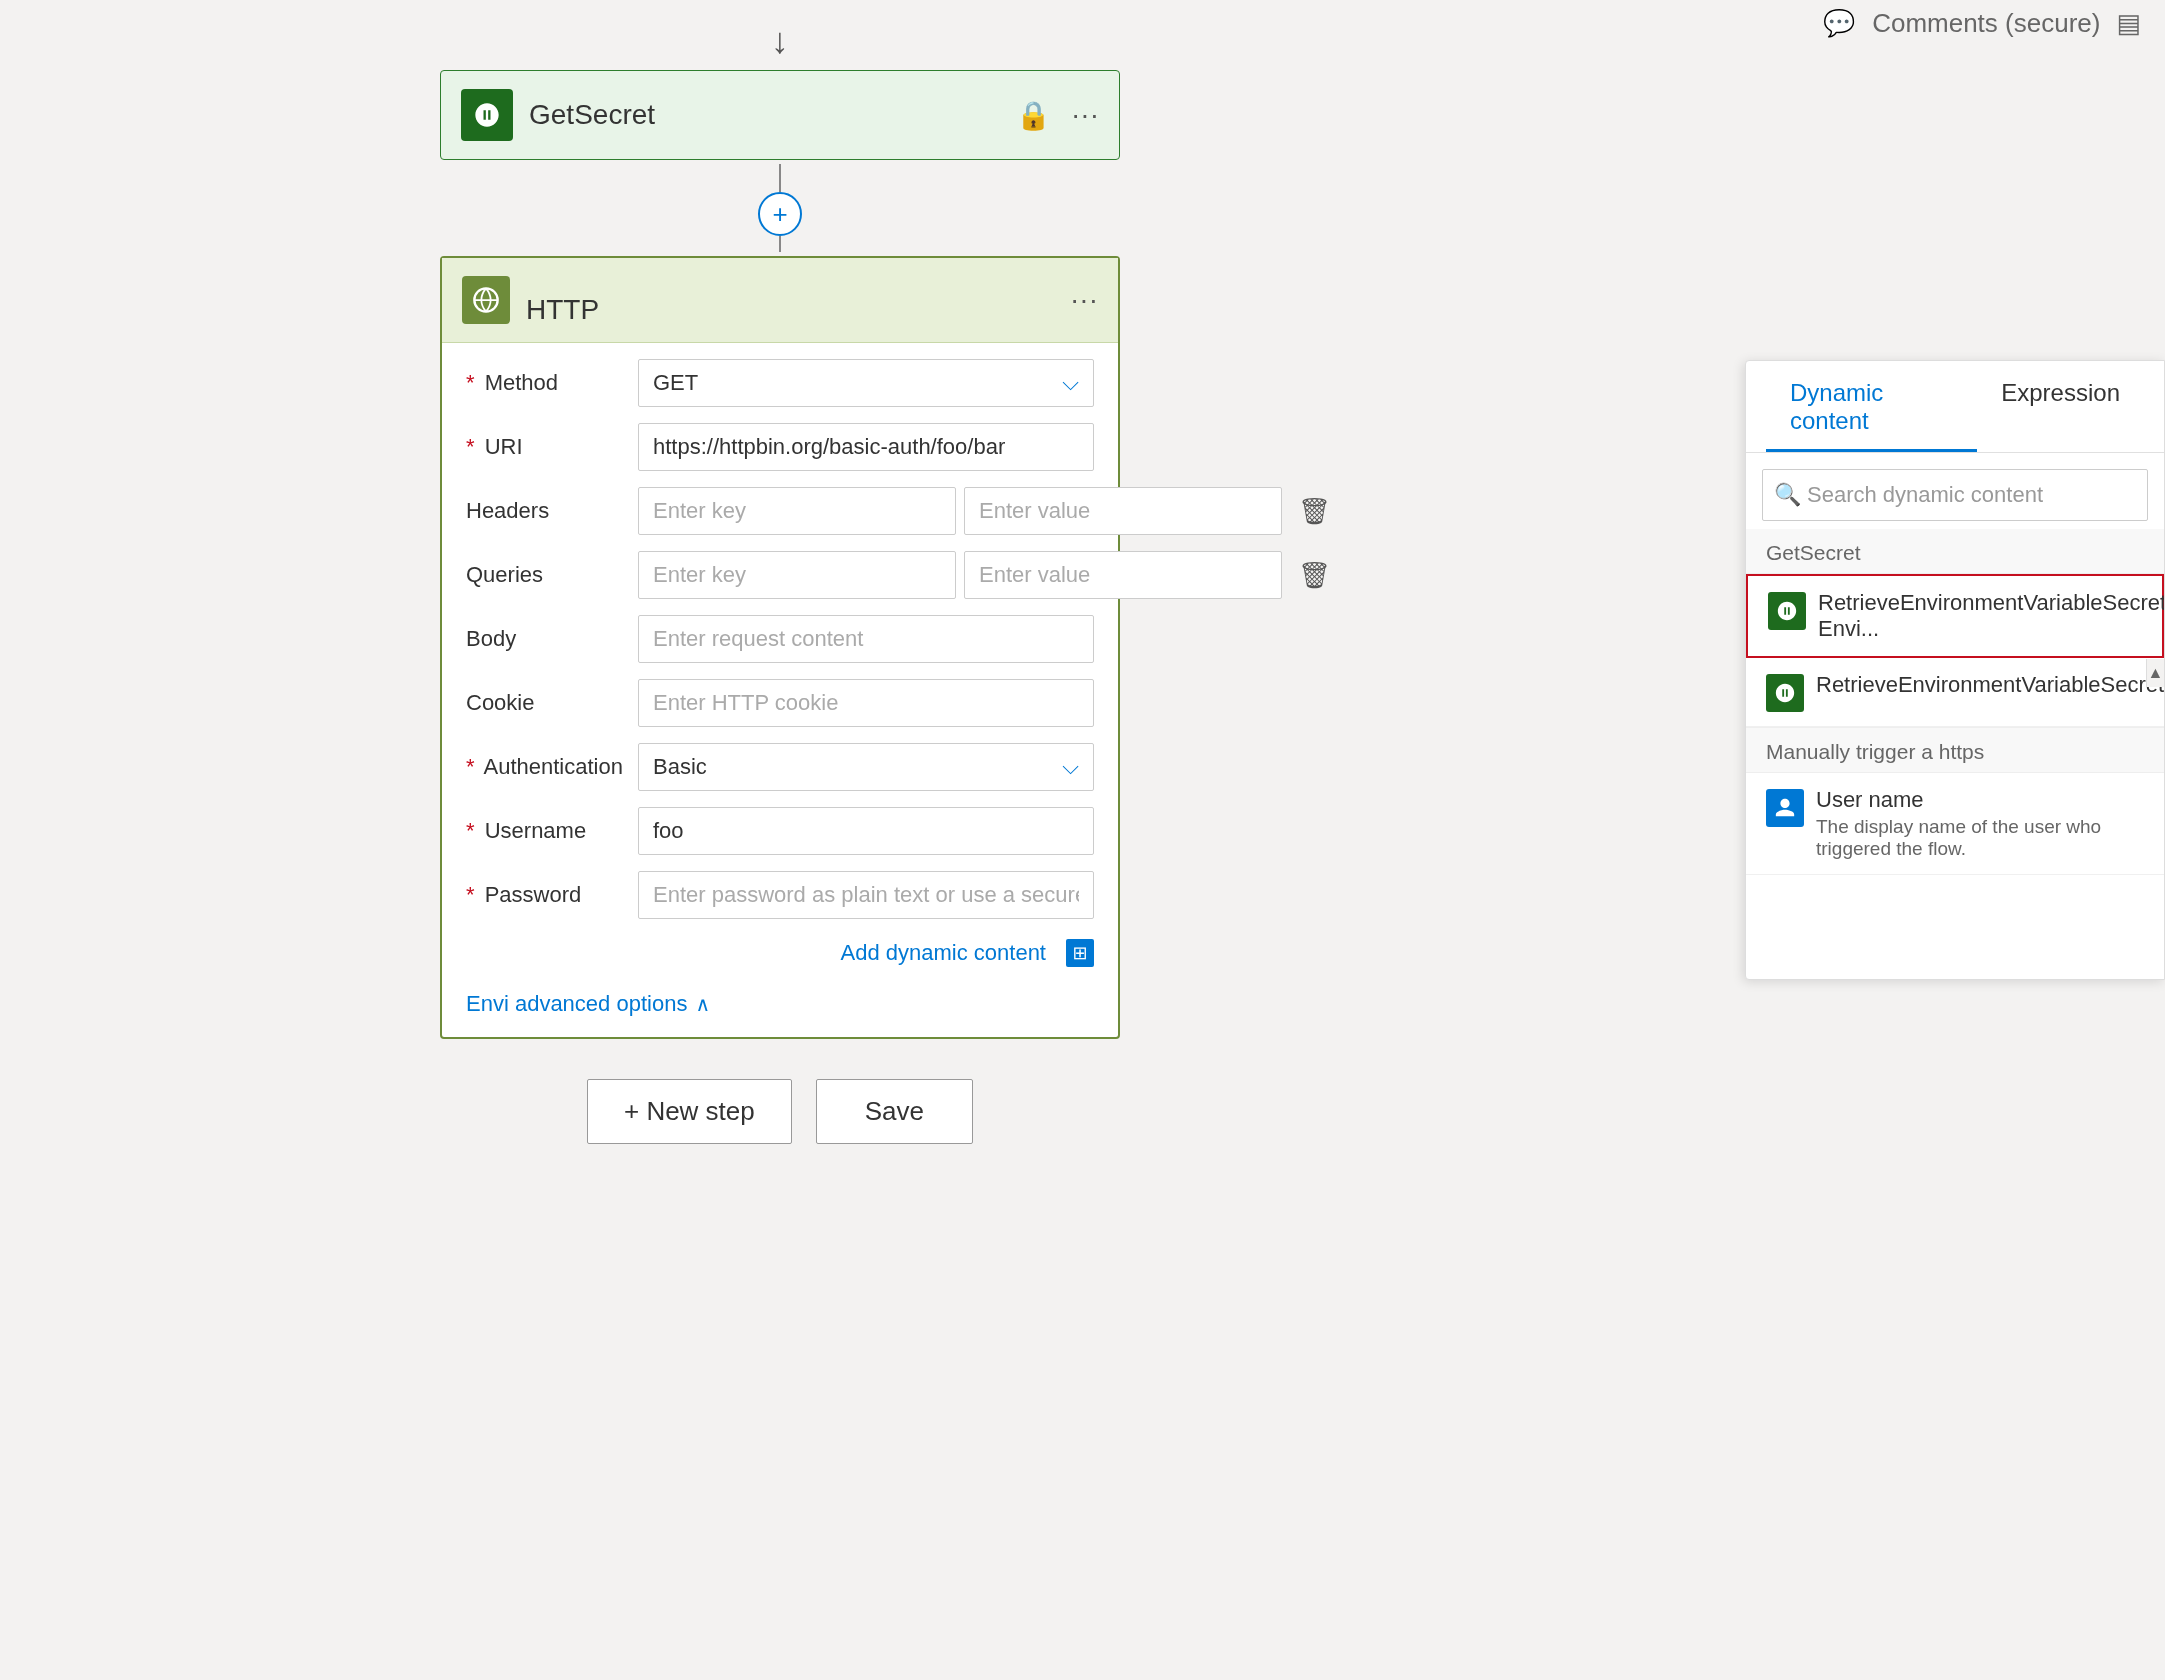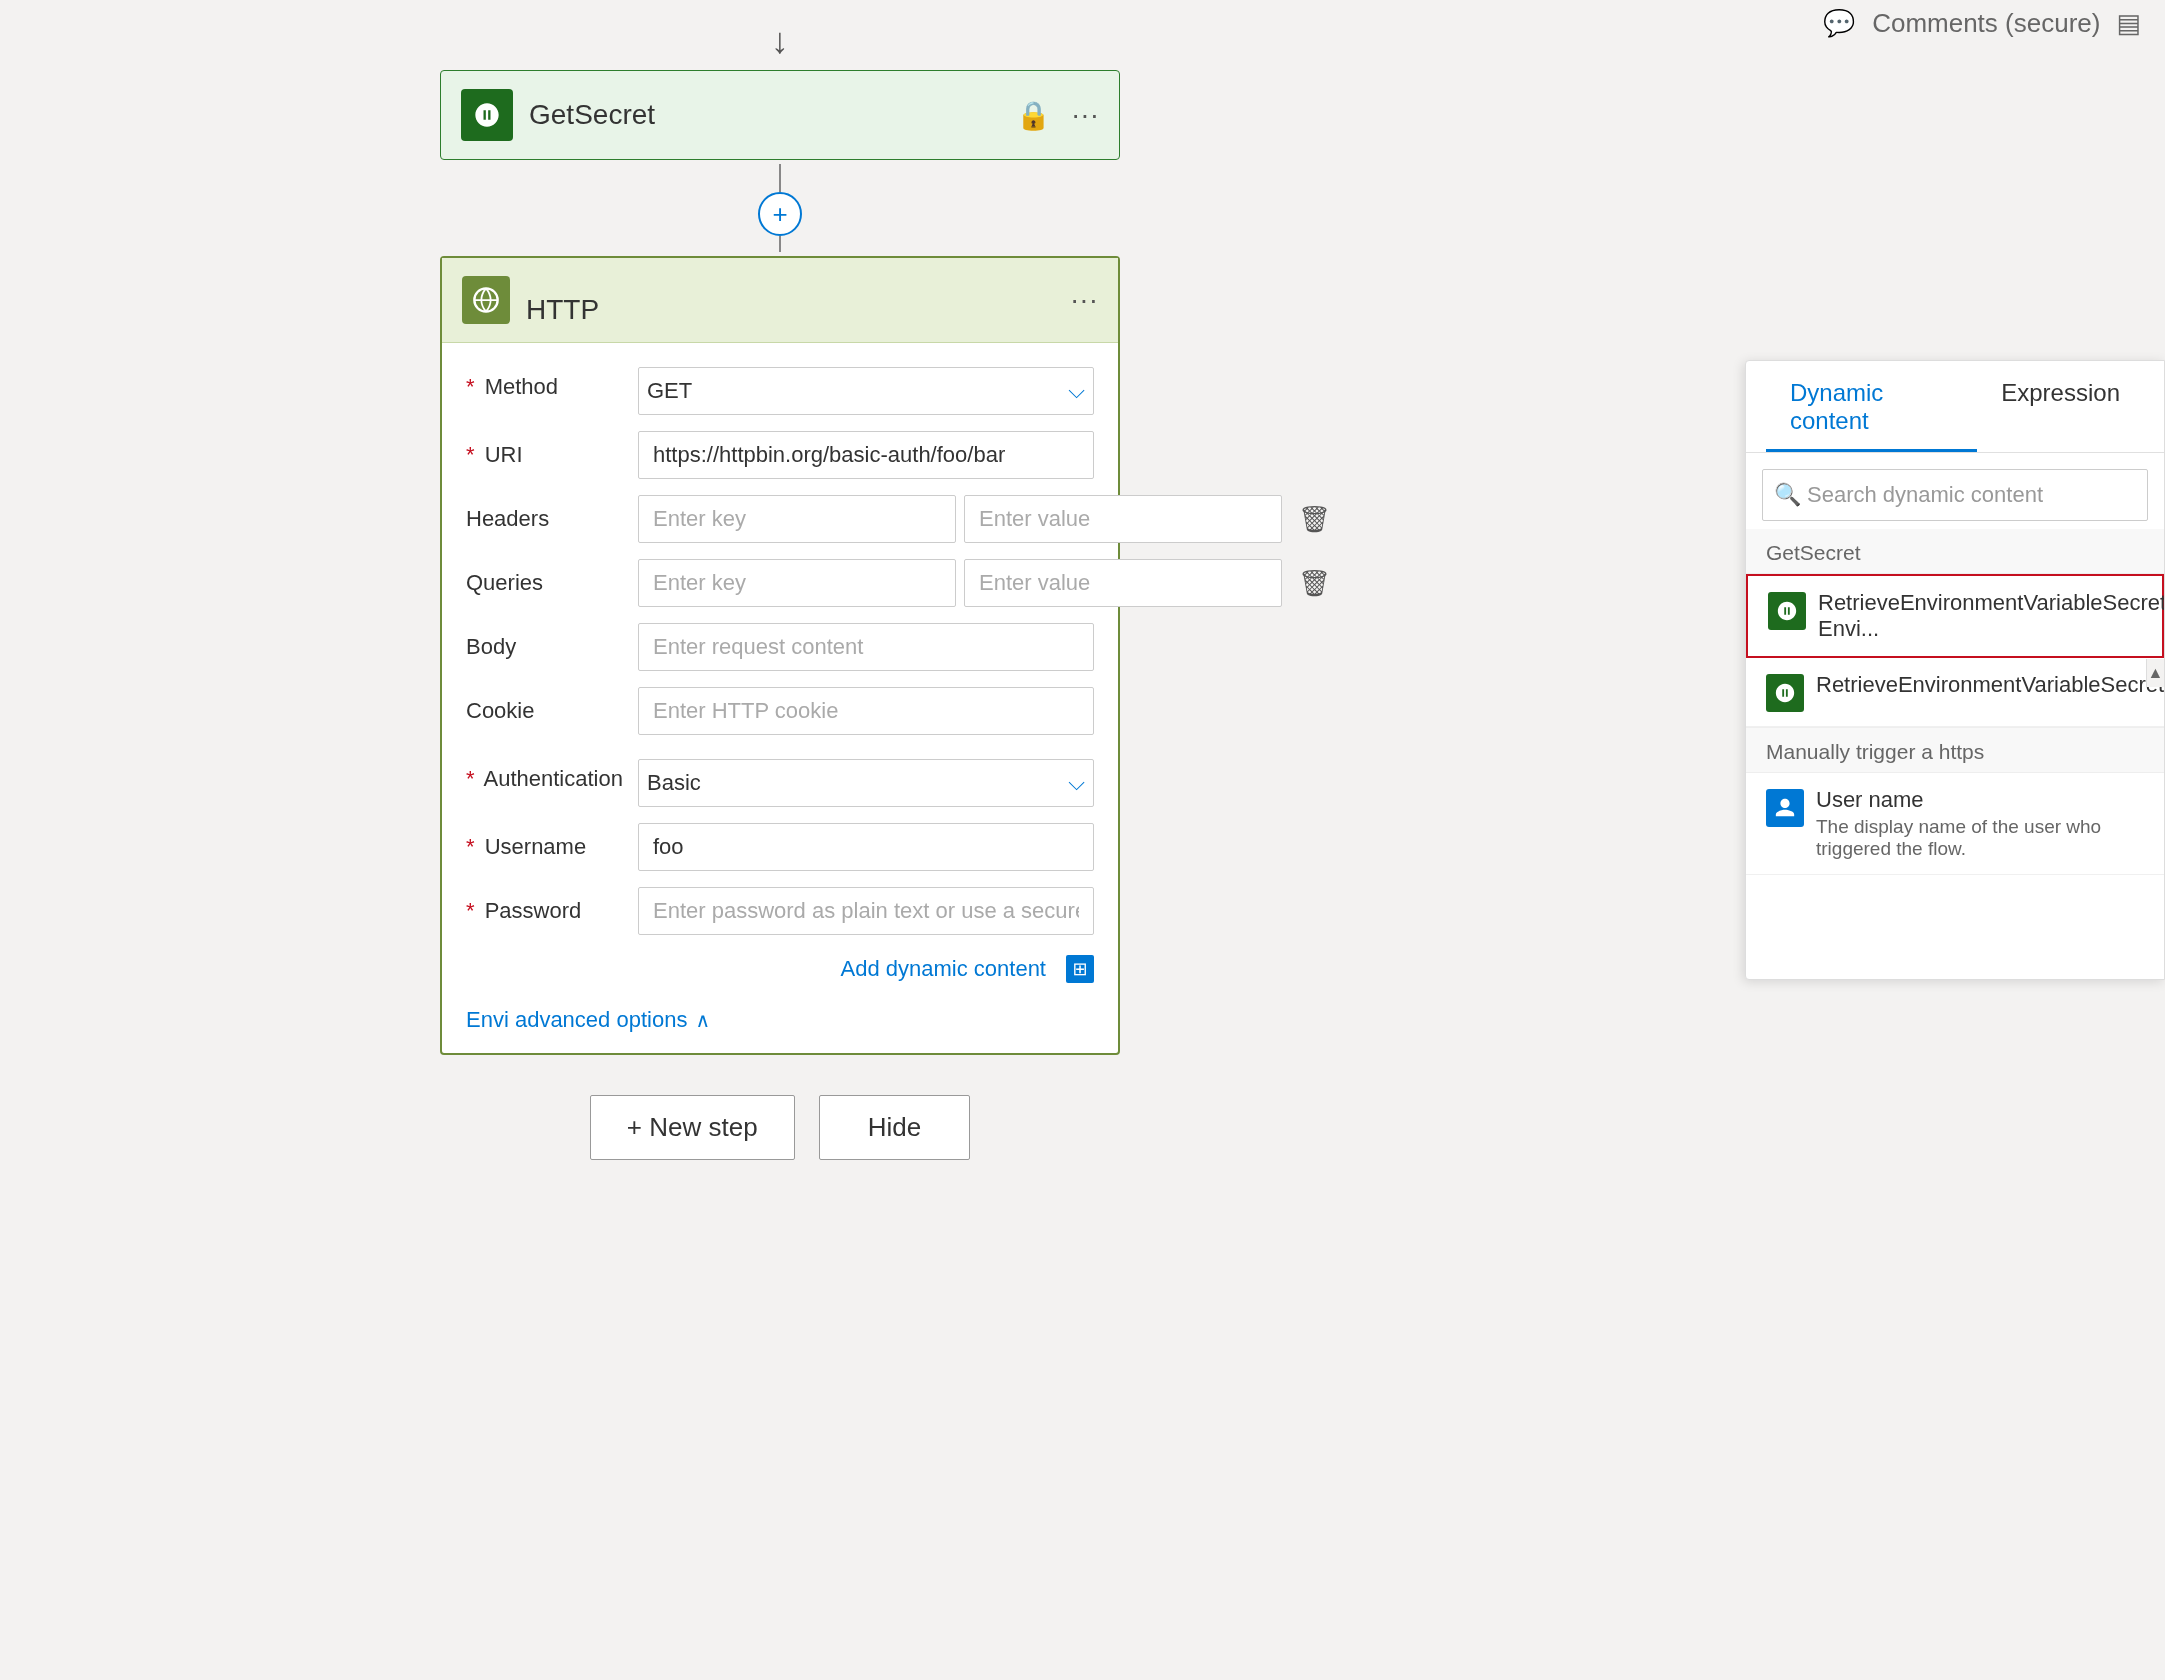--- a/index.html
+++ b/index.html
@@ -195,29 +195,28 @@
     .select-wrapper {
       flex: 1;
       position: relative;
       display: flex;
       align-items: center;
     }
     .select-display {
       width: 100%;
       border: 1px solid #ccc;
       border-radius: 2px;
-      padding: 10px 8px;
+      padding: 10px 14px;
       font-size: 22px;
       color: #333;
       background: white;
       display: flex;
       align-items: center;
       justify-content: space-between;
       cursor: pointer;
-      margin-top: 8px;
     }
     .chevron-icon {
       font-size: 22px;
       color: #0078d4;
     }
     .header-pair {
       display: flex;
       gap: 8px;
       flex: 1;
       align-items: flex-start;
@@ -590,21 +589,21 @@
       <div class="hide-advanced">
         <span>Envi advanced options</span>
         <span class="caret-up">∧</span>
       </div>
 
     </div>
   </div>
 
   <div class="action-buttons">
     <button class="btn-new-step">+ New step</button>
-    <button class="btn-save">Hide</button>
+    <button class="btn-save">Save</button>
   </div>
 
 </div>
 
 <div class="dynamic-panel">
 
   <div class="panel-tabs">
     <div class="panel-tab active">Dynamic content</div>
     <div class="panel-tab">Expression</div>
   </div>

